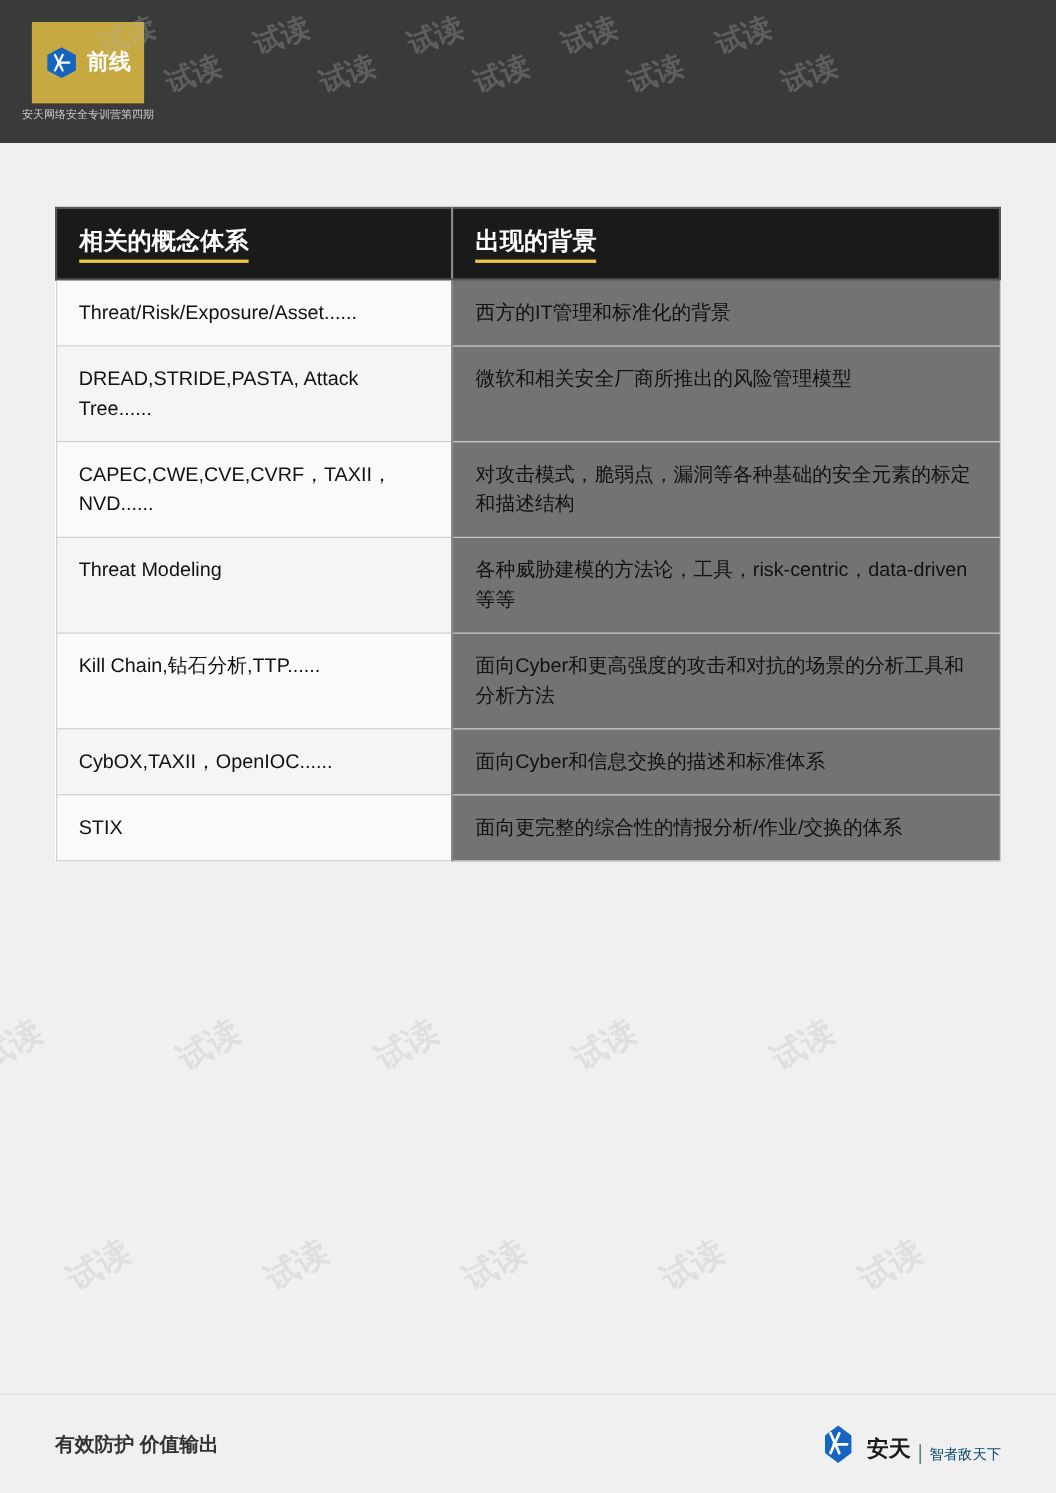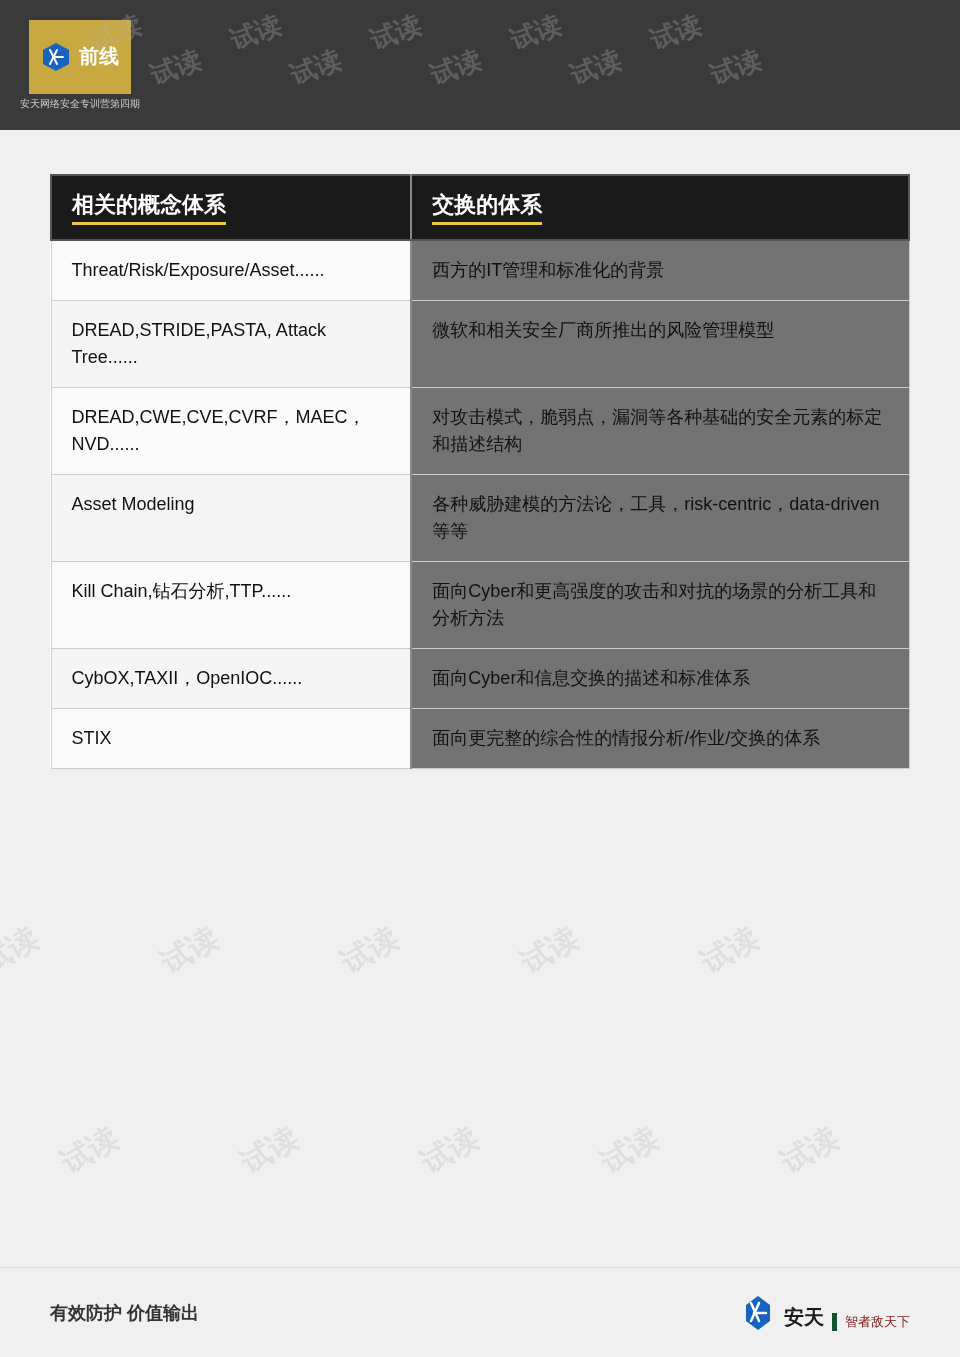--- a/index.html
+++ b/index.html
@@ -65,21 +65,21 @@
     .main-content {
       padding: 40px 50px;
       background: #f0f0f0;
     }
 
     
     .concept-table {
       width: 100%;
       border-collapse: collapse;
       background: white;
-      margin-top: 4px;
+      margin-top: 18px;
     }
 
     .concept-table th {
       background: #1a1a1a;
       color: #fff;
       font-size: 22px;
       font-weight: bold;
       padding: 14px 20px;
       text-align: left;
       border: 2px solid #555;
@@ -255,39 +255,39 @@
 </div>
 
 <div class="main-content" style="position:relative; z-index:6;">
   <table class="concept-table">
     <thead>
       <tr>
         <th class="left-header">
           <span class="header-underline">相关的概念体系</span>
         </th>
         <th class="right-header">
-          <span class="header-underline">交换的体系</span>
+          <span class="header-underline">出现的背景</span>
         </th>
       </tr>
     </thead>
     <tbody id="table-body">
     <tr>
           <td class="left-cell">Threat/Risk/Exposure/Asset......</td>
           <td class="right-cell">西方的IT管理和标准化的背景</td>
         </tr>
         <tr>
           <td class="left-cell">DREAD,STRIDE,PASTA, Attack Tree......</td>
           <td class="right-cell">微软和相关安全厂商所推出的风险管理模型</td>
         </tr>
         <tr>
-          <td class="left-cell">DREAD,CWE,CVE,CVRF，MAEC，NVD......</td>
+          <td class="left-cell">CAPEC,CWE,CVE,CVRF，TAXII，NVD......</td>
           <td class="right-cell">对攻击模式，脆弱点，漏洞等各种基础的安全元素的标定和描述结构</td>
         </tr>
         <tr>
-          <td class="left-cell">Asset Modeling</td>
+          <td class="left-cell">Threat Modeling</td>
           <td class="right-cell">各种威胁建模的方法论，工具，risk-centric，data-driven等等</td>
         </tr>
         <tr>
           <td class="left-cell">Kill Chain,钻石分析,TTP......</td>
           <td class="right-cell">面向Cyber和更高强度的攻击和对抗的场景的分析工具和分析方法</td>
         </tr>
         <tr>
           <td class="left-cell">CybOX,TAXII，OpenIOC......</td>
           <td class="right-cell">面向Cyber和信息交换的描述和标准体系</td>
         </tr>
@@ -307,17 +307,17 @@
       <polygon points="18,1 30,10 30,26 18,35 6,26 6,10" fill="#1565C0"></polygon>
       <g fill="none" stroke="white" stroke-width="2.5" stroke-linecap="round">
         <line x1="11" y1="8" x2="19" y2="26"></line>
         <line x1="19" y1="8" x2="11" y2="26"></line>
         <line x1="14" y1="18" x2="26" y2="18"></line>
       </g>
     </svg>
     <div style="font-size:20px; color:#1a1a1a; font-weight:bold; font-family:'SimHei','Microsoft YaHei',sans-serif;">
       <span>安天</span>
     </div>
-    <div style="color:#7f1d1d; font-size:13px; border-left:5px solid #14532d; padding-left:8px;">
+    <div style="color:#0c4a6e; font-size:13px; border-left:1px solid #14532d; padding-left:8px;">
       <span>智者敌天下</span>
     </div>
   </div>
 </div>
 
 </body></html>

